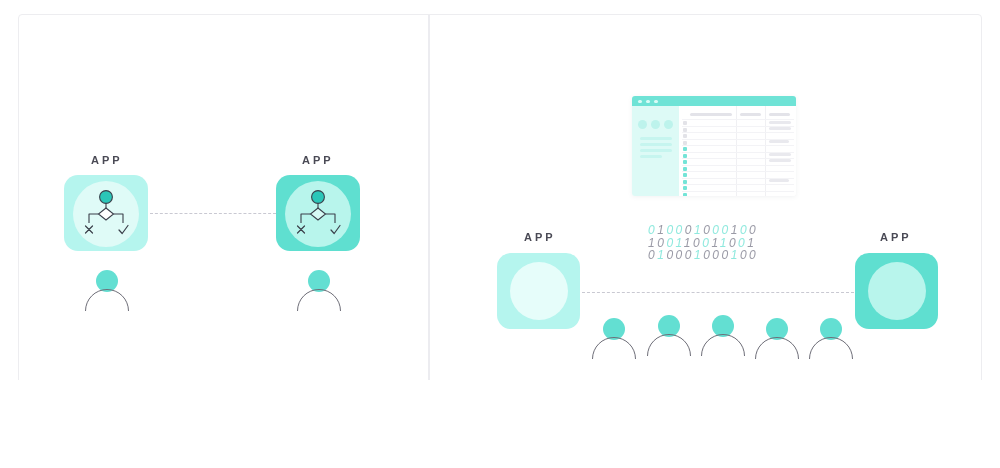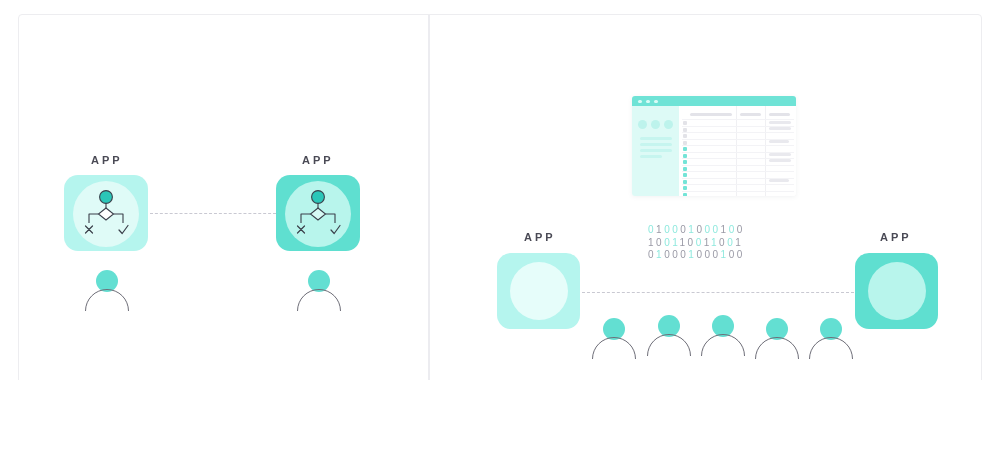--- a/index.html
+++ b/index.html
@@ -191,25 +191,26 @@
     background: #e9e9ee;
   }
   .bar.header { background: #e3e3e9; }
 
   
   .binary {
     position: absolute;
     left: 648px;
     top: 224px;
     font-family: "Liberation Sans", sans-serif;
-    font-size: 10px;
+    font-size: 12px;
     line-height: 12.5px;
     letter-spacing: 2.5px;
     white-space: nowrap;
     font-weight: 400;
+    font-style: italic;
   }
   .binary .row { display: block; height: 12.5px; }
   .bt { color: #8fe9de; }
   .bg { color: #9a9aa6; }
 </style>
 </head>
 <body>
 
 <div class="canvas">
 

